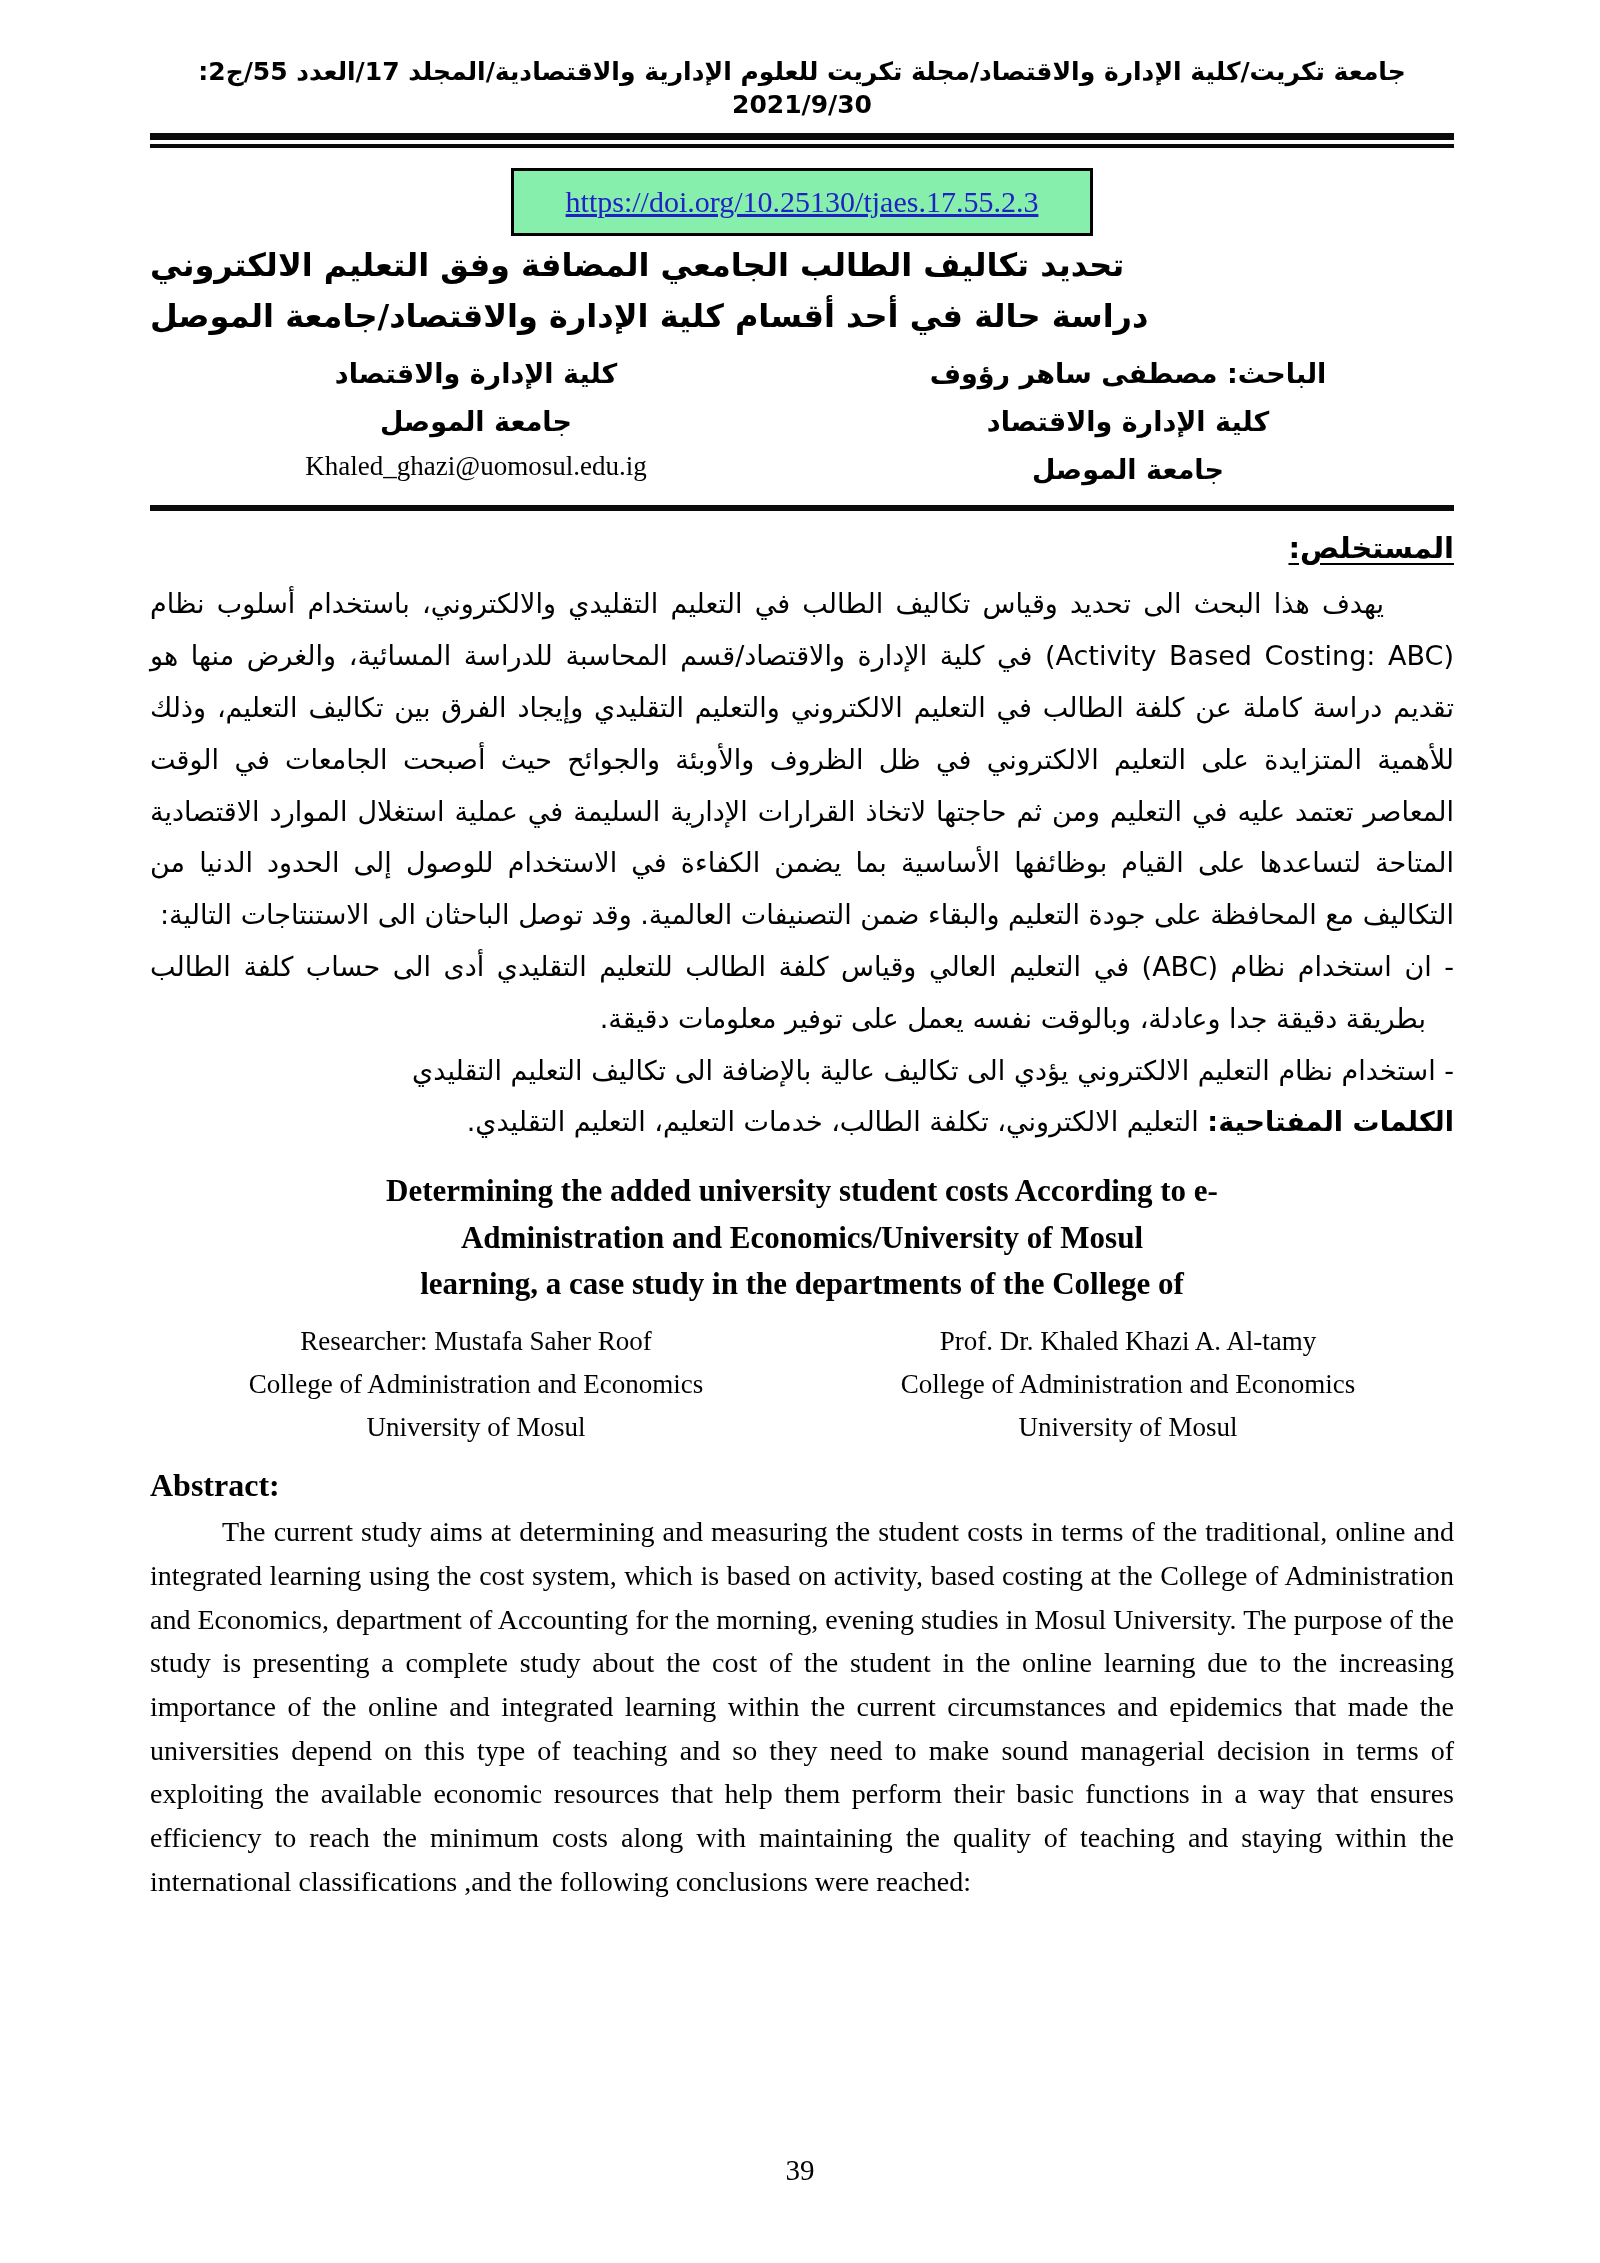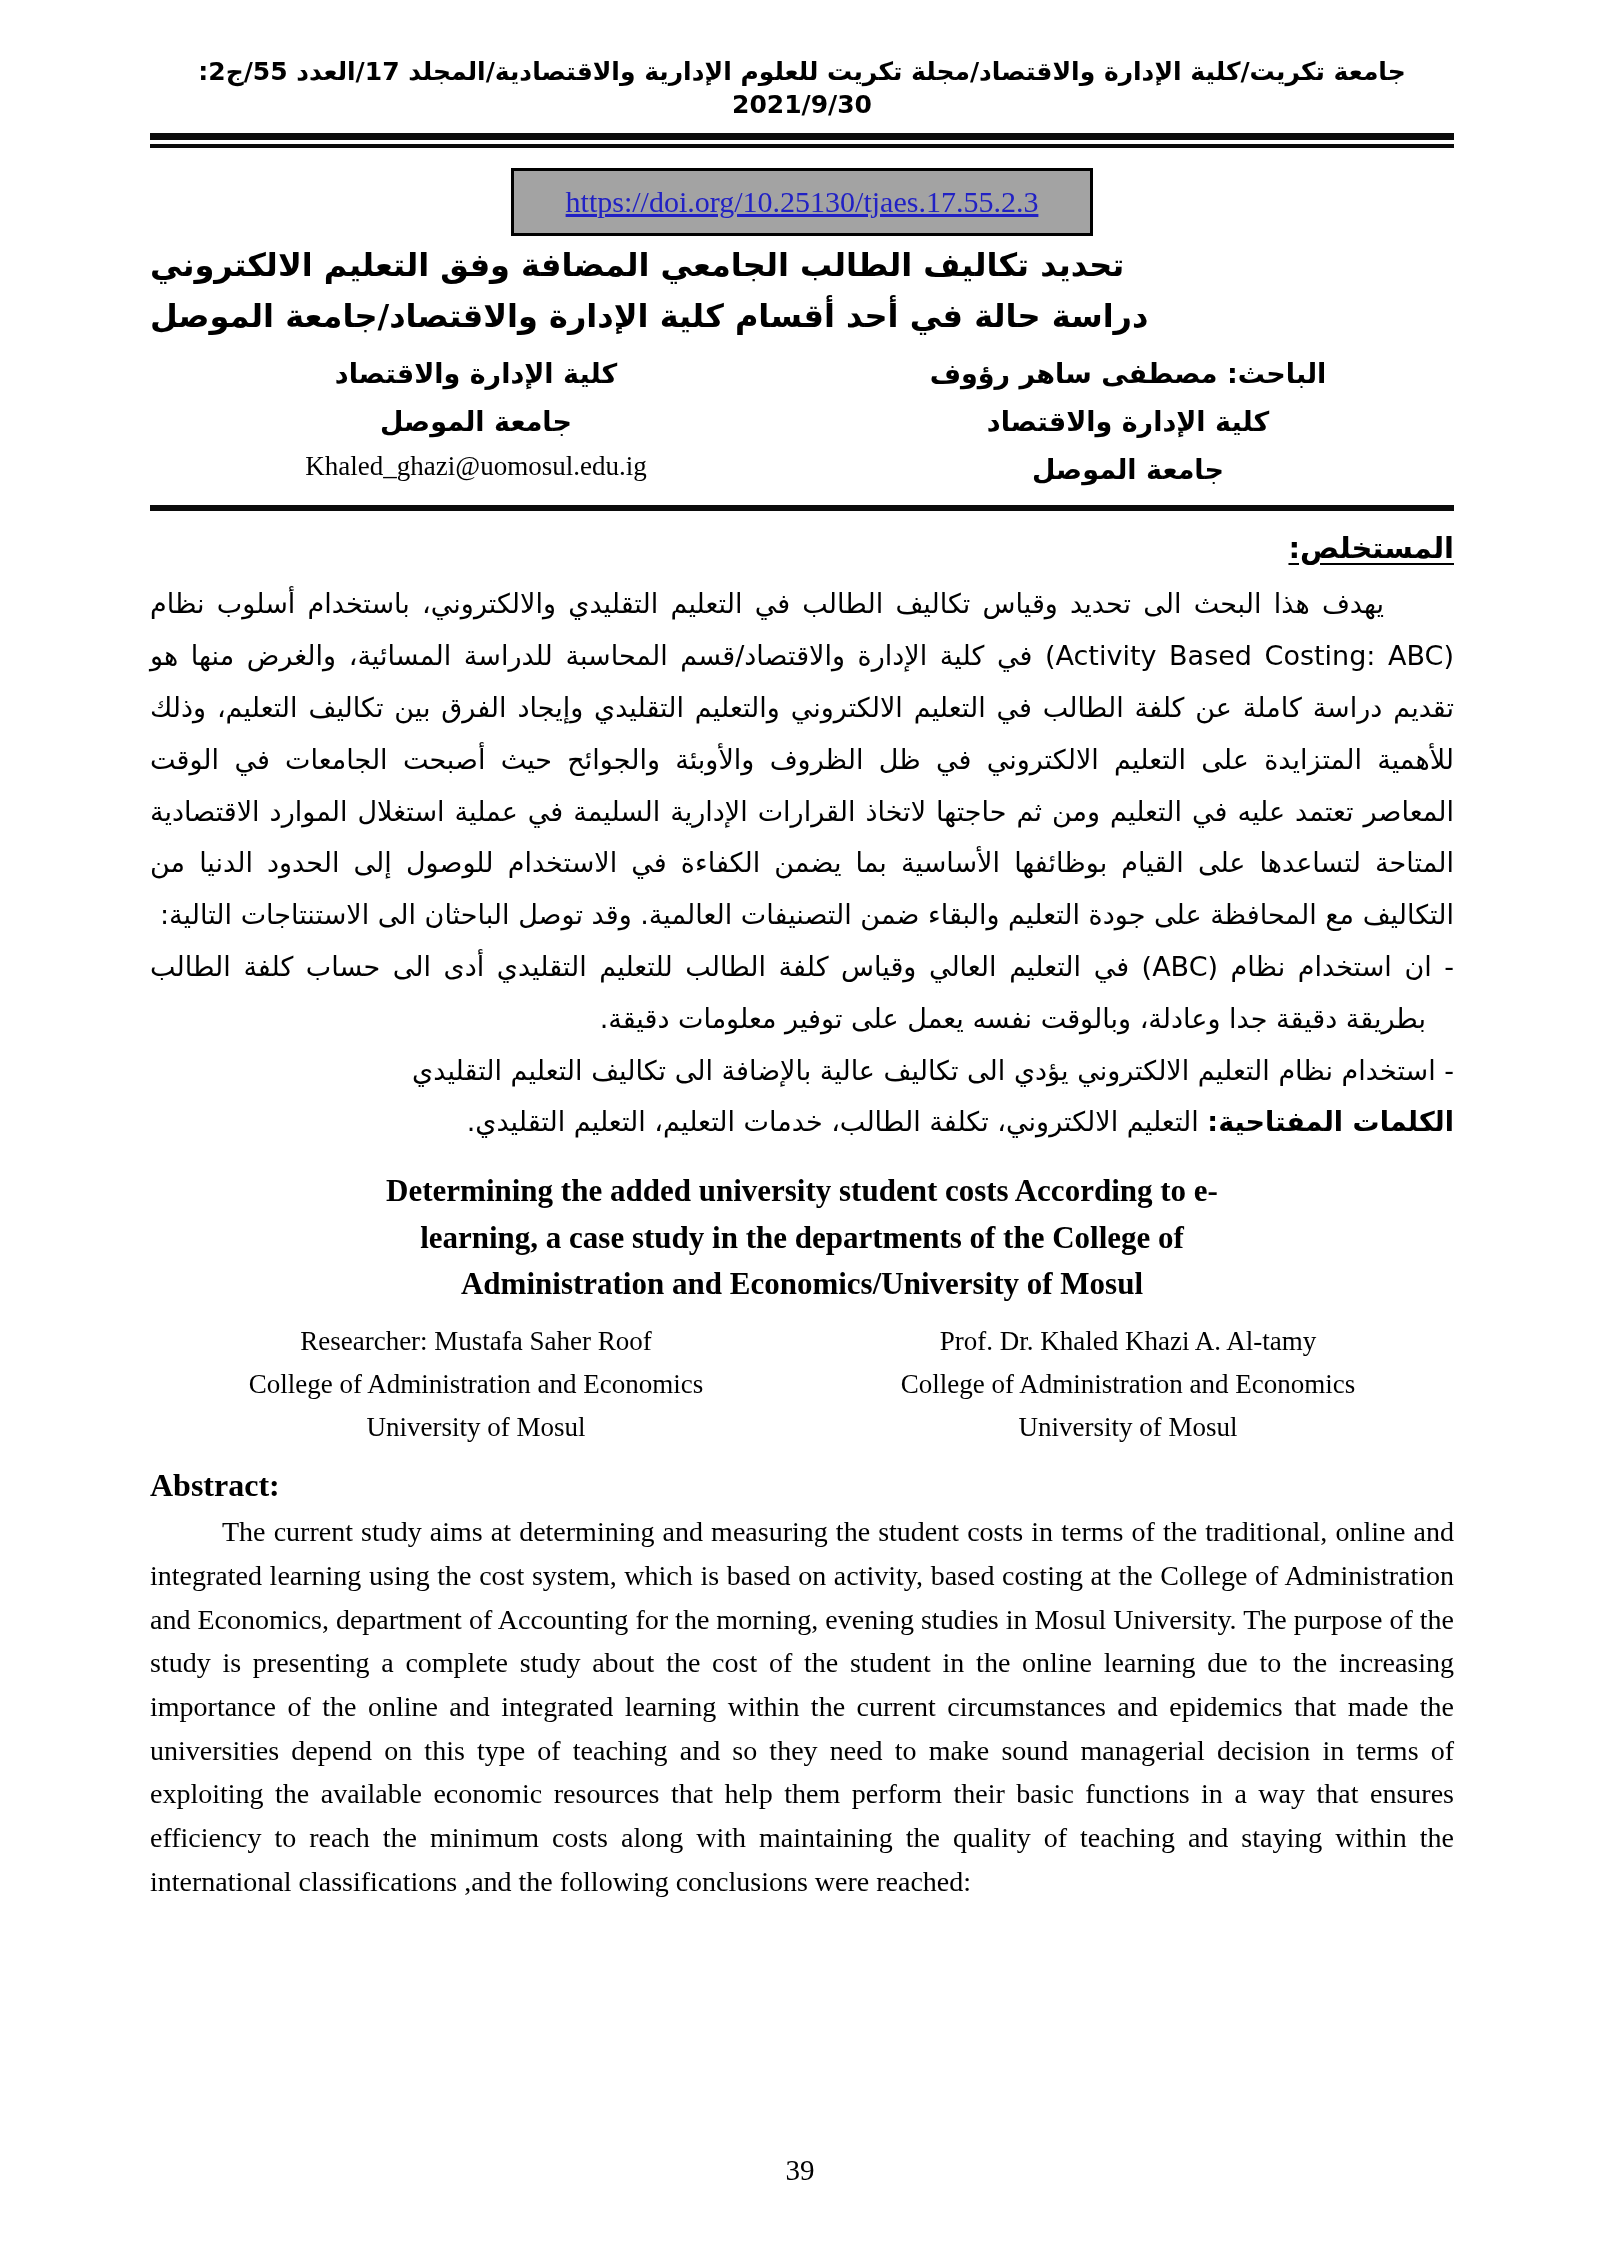--- a/index.html
+++ b/index.html
@@ -9,21 +9,21 @@
          padding:56px 146px 4px 150px;}
 
   
   .journal-line{direction:rtl;text-align:center;font-weight:700;
     font-family:"DejaVu Sans", sans-serif;font-size:25px;line-height:1.3;}
   .header-rule{margin-top:12px;height:4px;
     border-top:7px solid #0b0b0b;border-bottom:4px solid #0b0b0b;}
 
   
   .doi-box{margin:20px auto 0;width:fit-content;border:3px solid #000;
-    background:#a3a3a3;padding:14px 52px;}
+    background:#86efac;padding:14px 52px;}
   .doi-link{font-size:30px;color:#2121c4;text-decoration:underline;cursor:pointer;
     font-family:"Liberation Serif", serif;}
 
   
   .ar-title{direction:rtl;text-align:left;margin:4px 0 8px;
     font-family:"DejaVu Sans", sans-serif;font-weight:700;
     font-size:32px;line-height:1.6;}
 
   
   .authors-ar{display:flex;direction:rtl;margin-top:2px;}
@@ -97,22 +97,22 @@
     <p class="ar-paragraph">يهدف هذا البحث الى تحديد وقياس تكاليف الطالب في التعليم التقليدي والالكتروني، باستخدام أسلوب نظام (Activity Based Costing: ABC) في كلية الإدارة والاقتصاد/قسم المحاسبة للدراسة المسائية، والغرض منها هو تقديم دراسة كاملة عن كلفة الطالب في التعليم الالكتروني والتعليم التقليدي وإيجاد الفرق بين تكاليف التعليم، وذلك للأهمية المتزايدة على التعليم الالكتروني في ظل الظروف والأوبئة والجوائح حيث أصبحت الجامعات في الوقت المعاصر تعتمد عليه في التعليم ومن ثم حاجتها لاتخاذ القرارات الإدارية السليمة في عملية استغلال الموارد الاقتصادية المتاحة لتساعدها على القيام بوظائفها الأساسية بما يضمن الكفاءة في الاستخدام للوصول إلى الحدود الدنيا من التكاليف مع المحافظة على جودة التعليم والبقاء ضمن التصنيفات العالمية. وقد توصل الباحثان الى الاستنتاجات التالية:</p>
     <p class="ar-bullet">- ان استخدام نظام (ABC) في التعليم العالي وقياس كلفة الطالب للتعليم التقليدي أدى الى حساب كلفة الطالب بطريقة دقيقة جدا وعادلة، وبالوقت نفسه يعمل على توفير معلومات دقيقة.</p>
     <p class="ar-bullet">- استخدام نظام التعليم الالكتروني يؤدي الى تكاليف عالية بالإضافة الى تكاليف التعليم التقليدي</p>
     <p class="ar-keywords">
       <span class="kw-label">الكلمات المفتاحية:</span><span> التعليم الالكتروني، تكلفة الطالب، خدمات التعليم، التعليم التقليدي.</span>
     </p>
   </div>
 
   <div class="en-title">
     <div>Determining the added university student costs According to e-</div>
+    <div>Administration and Economics/University of Mosul</div>
     <div>learning, a case study in the departments of the College of</div>
-    <div>Administration and Economics/University of Mosul</div>
   </div>
 
   <div class="authors-en">
     <div class="author-col-en">
       <div>Researcher: Mustafa Saher Roof</div>
       <div>College of Administration and Economics</div>
       <div>University of Mosul</div>
     </div>
     <div class="author-col-en">
       <div>Prof. Dr. Khaled Khazi A. Al-tamy</div>

